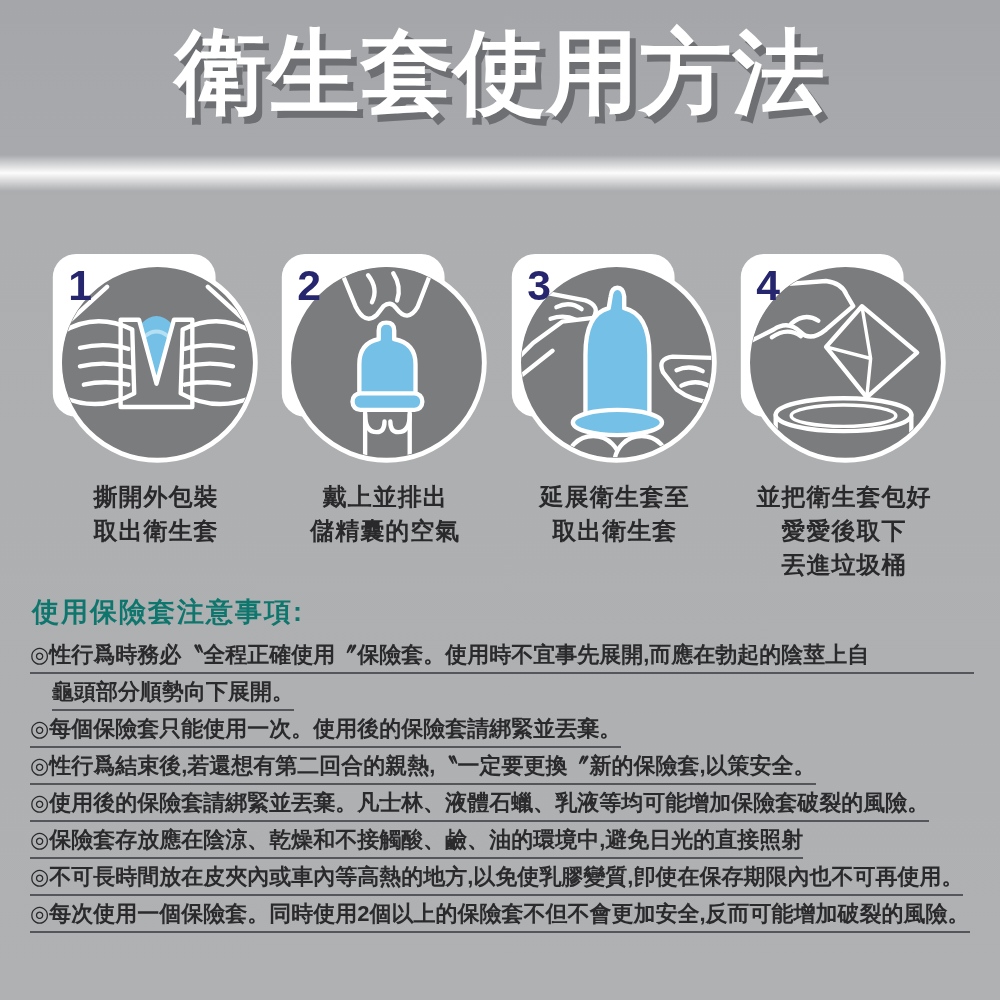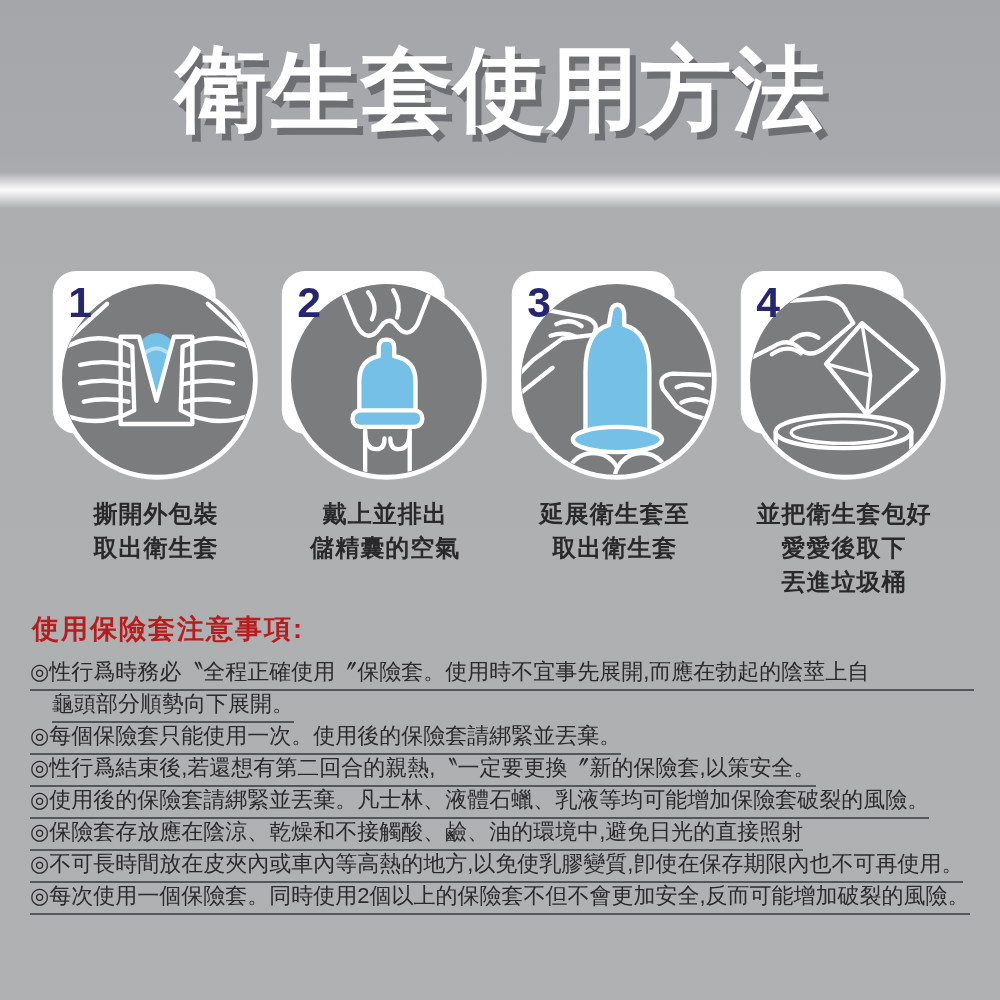--- a/index.html
+++ b/index.html
@@ -5,21 +5,21 @@
   html,body{margin:0;padding:0;}
   body{
     width:1000px;height:1000px;overflow:hidden;
     background:linear-gradient(180deg,#a5a6aa 0px,#a8a9ad 150px,#adaeb0 200px,#b0b1b3 1000px);
     font-family:"Liberation Sans","DejaVu Sans",sans-serif;
     -webkit-font-smoothing:antialiased;
   }
   .poster{position:relative;width:1000px;height:1000px;}
 
   
-  .header{position:relative;height:190px;margin-top:17px;}
+  .header{position:relative;height:190px;}
   .title{
     margin:0;text-align:center;padding-top:22px;
     font-size:92px;line-height:100px;font-weight:bold;
     color:#ffffff;letter-spacing:1px;
     text-shadow:6px 7px 0 rgba(105,107,111,0.95);
     white-space:nowrap;
   }
   .gloss{
     position:absolute;left:0;right:0;top:155px;height:36px;
     background:linear-gradient(180deg,rgba(255,255,255,0) 0%,rgba(255,255,255,0.97) 50%,rgba(255,255,255,0) 100%);
@@ -27,23 +27,23 @@
 
   
   .steps{display:flex;justify-content:space-between;padding:0 42px;margin-top:60px;}
   .step{width:228px;display:flex;flex-direction:column;align-items:center;}
   .step-art{width:218px;height:218px;display:block;}
   .caption{margin-top:12px;text-align:center;font-weight:bold;
     font-size:24px;line-height:34px;color:#29292b;letter-spacing:1px;}
 
   
   .notes{padding:0 26px 0 30px;margin-top:12px;}
-  .notes-heading{font-size:27px;font-weight:bold;color:#b91c1c;
+  .notes-heading{font-size:27px;font-weight:bold;color:#0f766e;
     margin:6px 0 12px 2px;letter-spacing:2px;}
-  .note-line{font-size:22px;color:#2a2a2c;line-height:26px;}
+  .note-line{font-size:22px;color:#2a2a2c;line-height:26px;margin-bottom:5px;font-weight:bold;}
   .note-line>span{display:inline-block;border-bottom:2px solid #54565c;padding-bottom:4px;}
   .note-line.full>span{width:100%;}
   .note-line.indent{margin-left:22px;}
 </style>
 </head>
 <body>
 
 <div class="poster">
 
   <div class="header">

